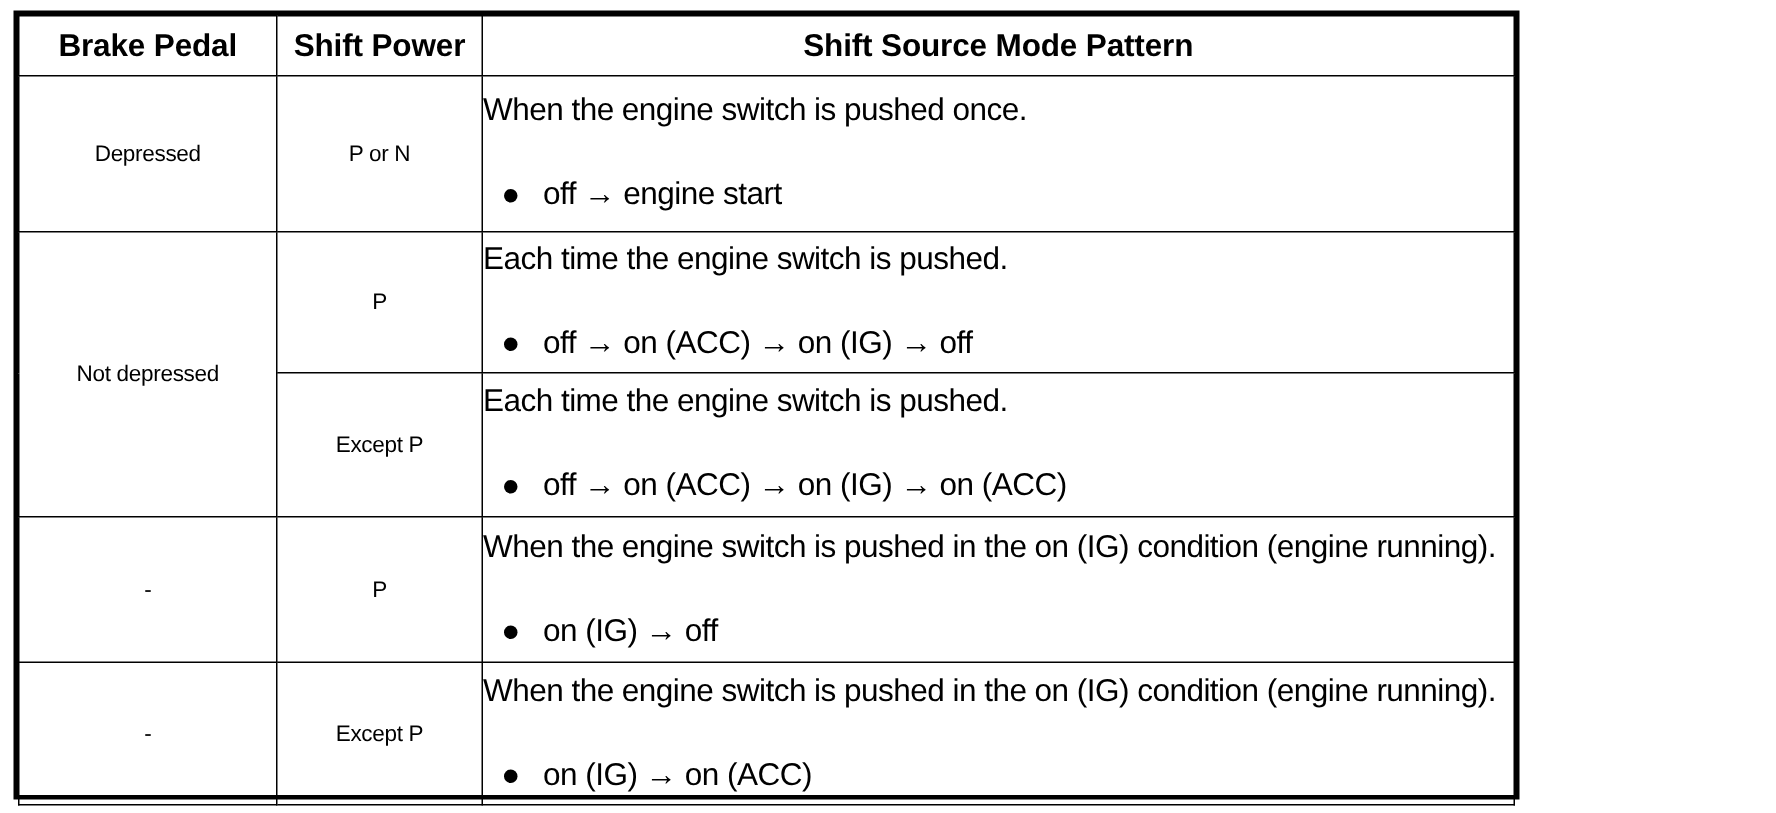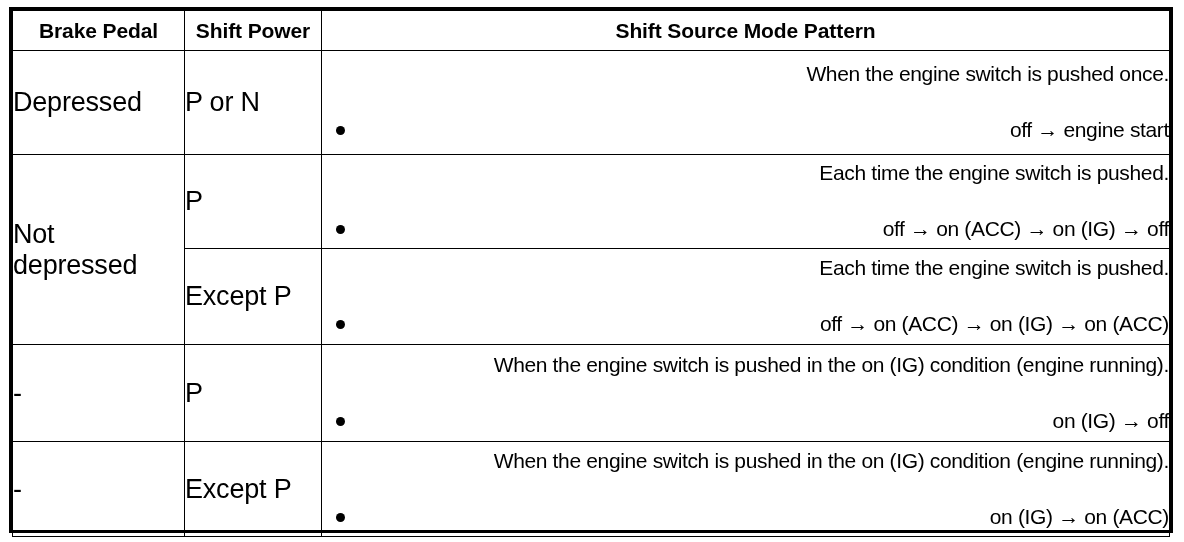--- a/index.html
+++ b/index.html
@@ -12,21 +12,21 @@
     height: 542px;
     font-family: "Liberation Sans", sans-serif;
     color: #000000;
     overflow: hidden;
   }
 
   #table-wrap {
     position: absolute;
     left: 9px;
     top: 7px;
-    width: 1164px;
+    width: 1004px;
     height: 526px;
     box-sizing: border-box;
     border: 3px solid #000000;
   }
 
   table.spec {
     width: 100%;
     height: 100%;
     border-collapse: collapse;
     table-layout: fixed;
@@ -49,27 +49,27 @@
   tr.head-row { height: 40px; }
   tr.head-row th {
     font-size: 21px;
     font-weight: bold;
     text-align: center;
     letter-spacing: -0.1px;
   }
 
   
   td.center-cell {
-    text-align: left;
-    font-size: 27px;
+    text-align: center;
+    font-size: 15px;
     letter-spacing: -0.2px;
   }
 
   td.pattern-cell {
-    text-align: right;
+    text-align: left;
     vertical-align: top;
     padding: 7px 4px 6px 6px;
     font-size: 21px;
     letter-spacing: -0.35px;
     line-height: 1.08;
   }
 
   .pattern-sentence {
     white-space: nowrap;
   }

